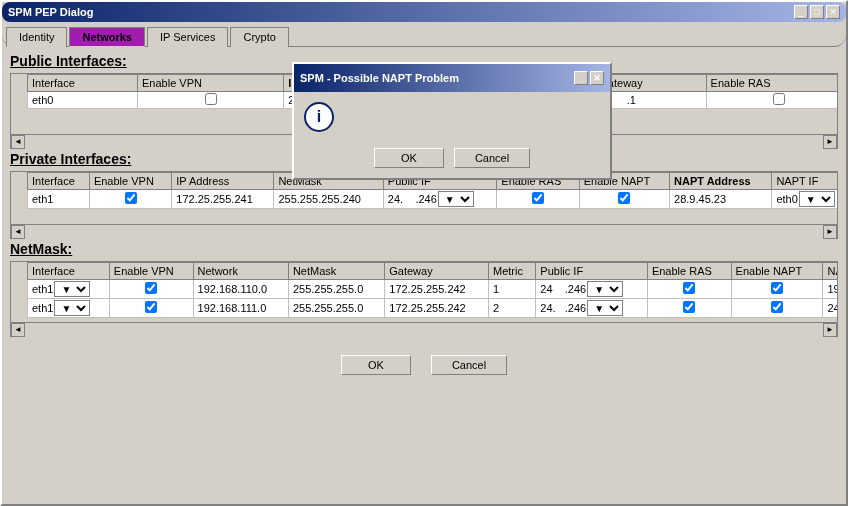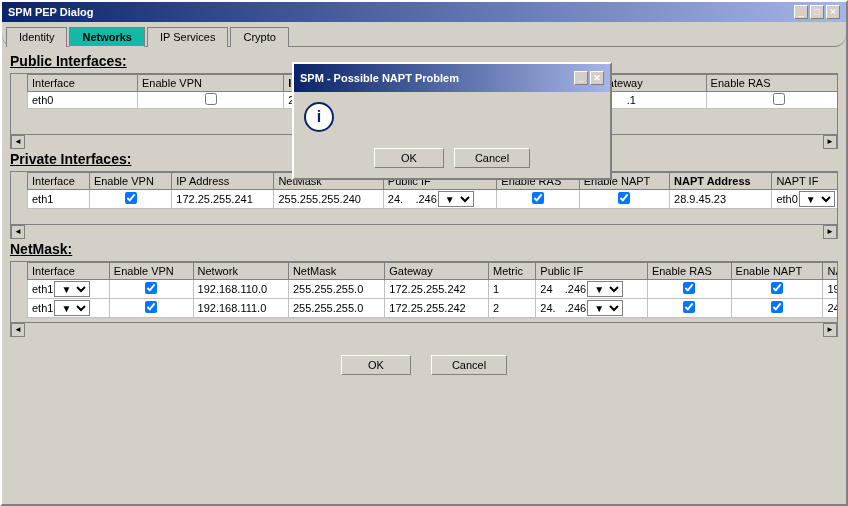--- a/index.html
+++ b/index.html
@@ -16,20 +16,21 @@
     }
 
     .title-bar {
       background: linear-gradient(to right, #0a246a, #a6b5e5);
       color: white;
       padding: 3px 6px;
       display: flex;
       align-items: center;
       justify-content: space-between;
       height: 20px;
+      border-radius: 8px;
     }
 
     .title-bar-text {
       font-size: 11px;
       font-weight: bold;
     }
 
     .title-bar-controls {
       display: flex;
       gap: 2px;
@@ -63,21 +64,21 @@
       border-bottom: none;
       background: #d4d0c8;
       cursor: pointer;
       margin-right: 2px;
       font-size: 11px;
       position: relative;
       top: 1px;
     }
 
     .tab.active {
-      background: #14b8a6;
+      background: #a21caf;
       border-bottom: 1px solid #d4d0c8;
       font-weight: bold;
       z-index: 1;
     }
 
     .content {
       padding: 6px 8px;
       background: #d4d0c8;
     }
 

